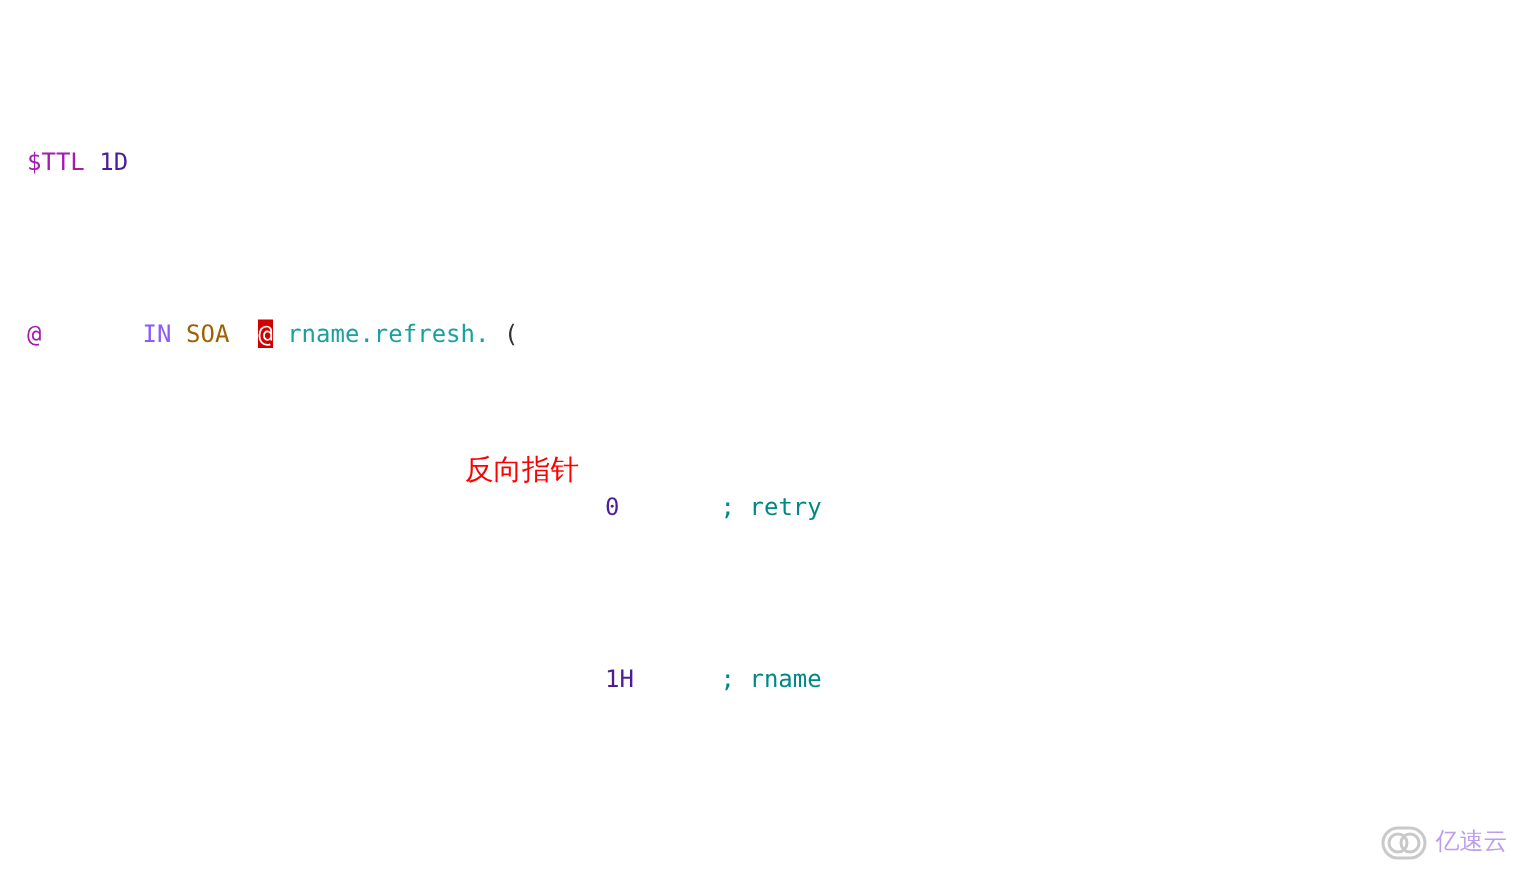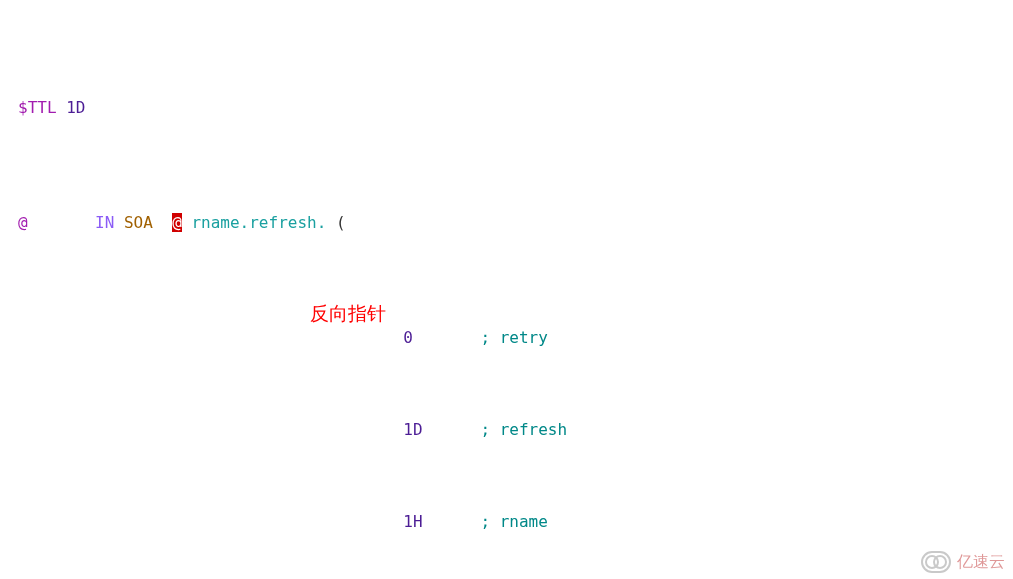--- a/index.html
+++ b/index.html
@@ -42,21 +42,21 @@
     font-size: 19px;
   }
   .watermark {
     position: absolute;
     right: 8px;
     bottom: 6px;
     display: flex;
     align-items: center;
     gap: 6px;
     opacity: 0.45;
-    color: #b91c1c;
+    color: #6d28d9;
     font-family: "Microsoft YaHei", sans-serif;
     font-size: 16px;
   }
   .wm-icon {
     width: 26px; height: 18px;
     border: 2px solid #888888;
     border-radius: 12px;
     position: relative;
   }
   .wm-icon::before, .wm-icon::after {
@@ -79,21 +79,20 @@
 
   
   <div class="line"><span class="tok-magenta">$TTL</span><span> </span><span class="tok-red">1D</span></div>
 
   
   <div class="line"><span class="tok-magenta">@</span><span>       </span><span class="tok-darkblue">IN</span><span> </span><span class="tok-brown">SOA</span><span>  </span><span class="bg-red">@</span><span> </span><span class="tok-teal">rname.refresh.</span><span> </span><span class="tok-default">(</span></div>
 
   
   <div class="line"><span>                                        </span><span class="tok-red">0</span><span>       </span><span class="tok-dkcyan">; retry</span></div>
 
-  <div class="line"><span>                                        </span><span class="tok-red">1D</span><span>      </span><span class="tok-dkcyan">; refresh</span></div>
 
   <div class="line"><span>                                        </span><span class="tok-red">1H</span><span>      </span><span class="tok-dkcyan">; rname</span></div>
 
   
 
   
 
   
   
 

